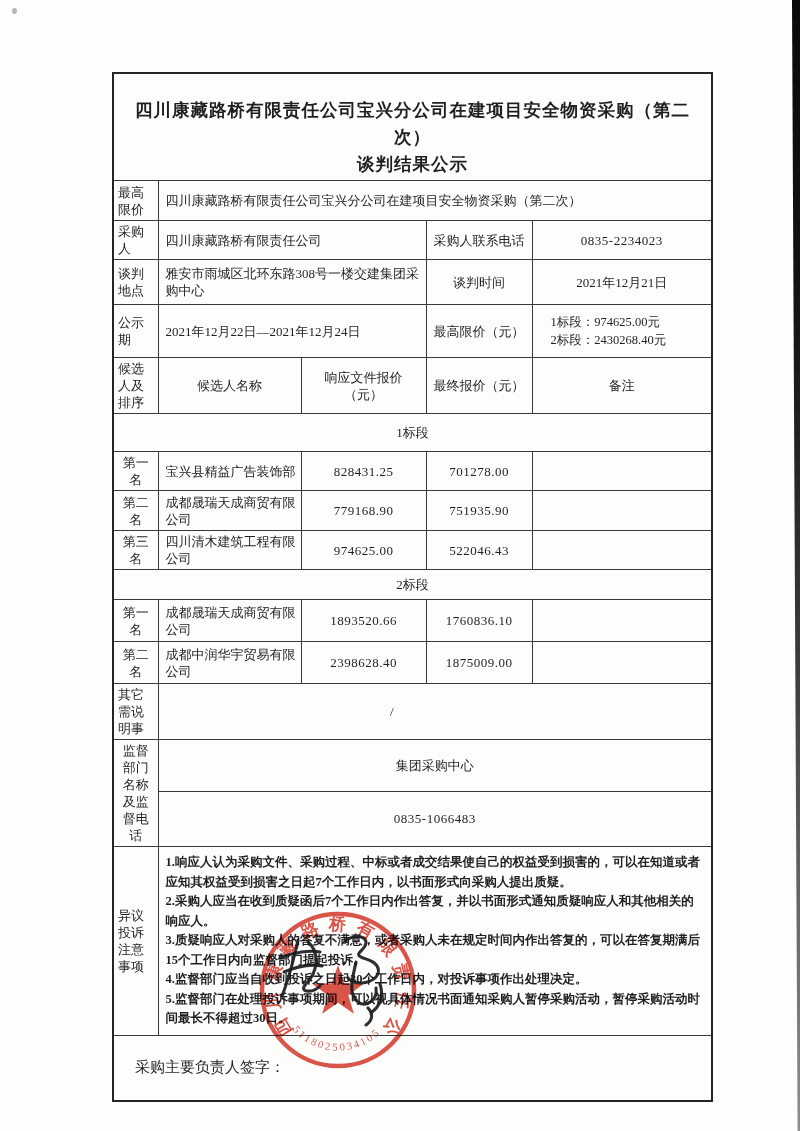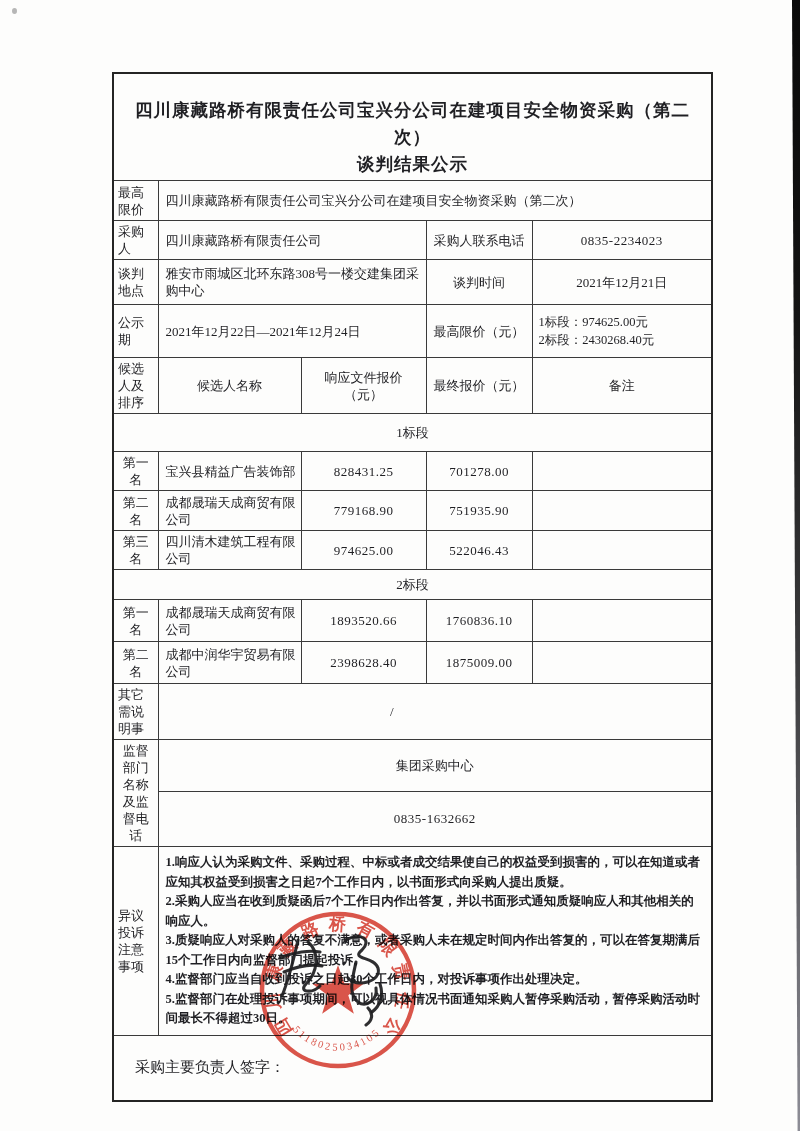--- a/index.html
+++ b/index.html
@@ -43,21 +43,21 @@
   .lbl{text-align:left;padding:2px 2px 2px 4px;}
   tr.h103{height:103px;} tr.h40{height:40px;} tr.h41{height:27px;}
   tr.h45{height:45px;} tr.h53{height:53px;} tr.h35{height:35px;}
   tr.h38{height:38px;} tr.h39{height:39px;} tr.h30{height:30px;}
   tr.h42{height:42px;} tr.h33{height:33px;} tr.h177{height:177px;}
   tr.h66{height:66px;}
   .title-cell{
     vertical-align:top;padding-top:23px;text-align:center;
     font-weight:bold;font-size:17.5px;line-height:27px;letter-spacing:1px;
   }
-  .limit{font-size:12.5px;line-height:18px;padding-left:6px;text-align:left;}
+  .limit{font-size:12.5px;line-height:18px;padding-left:18px;text-align:left;}
   .slash-cell{text-align:center;padding-right:90px;}
   .notes{vertical-align:middle;padding:6px 8px 6px 7px;font-weight:bold;}
   .note-line{font-size:12.5px;line-height:19.5px;text-align:left;}
   .sig-cell{text-align:left;padding-left:21px;font-size:15px;}
   .num{font-family:"Liberation Serif","DejaVu Serif",serif;letter-spacing:.5px;}
   .seal-svg{position:absolute;left:253px;top:905px;width:170px;height:170px;
     opacity:.85;mix-blend-mode:multiply;}
   .seal-svg text{fill:var(--seal-red);}
   .seal-ring{stroke:var(--seal-red);}
   .seal-star{fill:var(--seal-red);}
@@ -173,21 +173,21 @@
     <tr class="h35">
       <td class="lbl">其它需说明事</td>
       <td colspan="4" class="slash-cell">/</td>
     </tr>
 
     <tr class="h33">
       <td class="c" rowspan="2">监督部门名称及监督电话</td>
       <td colspan="4" class="c">集团采购中心</td>
     </tr>
     <tr class="h35">
-      <td colspan="4" class="c num">0835-1632662</td>
+      <td colspan="4" class="c num">0835-1066483</td>
     </tr>
 
     <tr class="h177">
       <td class="lbl">异议投诉注意事项</td>
       <td colspan="4" class="notes">
         <div class="note-line">1.响应人认为采购文件、采购过程、中标或者成交结果使自己的权益受到损害的，可以在知道或者应知其权益受到损害之日起7个工作日内，以书面形式向采购人提出质疑。</div>
         <div class="note-line">2.采购人应当在收到质疑函后7个工作日内作出答复，并以书面形式通知质疑响应人和其他相关的响应人。</div>
         <div class="note-line">3.质疑响应人对采购人的答复不满意，或者采购人未在规定时间内作出答复的，可以在答复期满后15个工作日内向监督部门提起投诉。</div>
         <div class="note-line">4.监督部门应当自收到投诉之日起30个工作日内，对投诉事项作出处理决定。</div>
         <div class="note-line">5.监督部门在处理投诉事项期间，可以视具体情况书面通知采购人暂停采购活动，暂停采购活动时间最长不得超过30日。</div>

